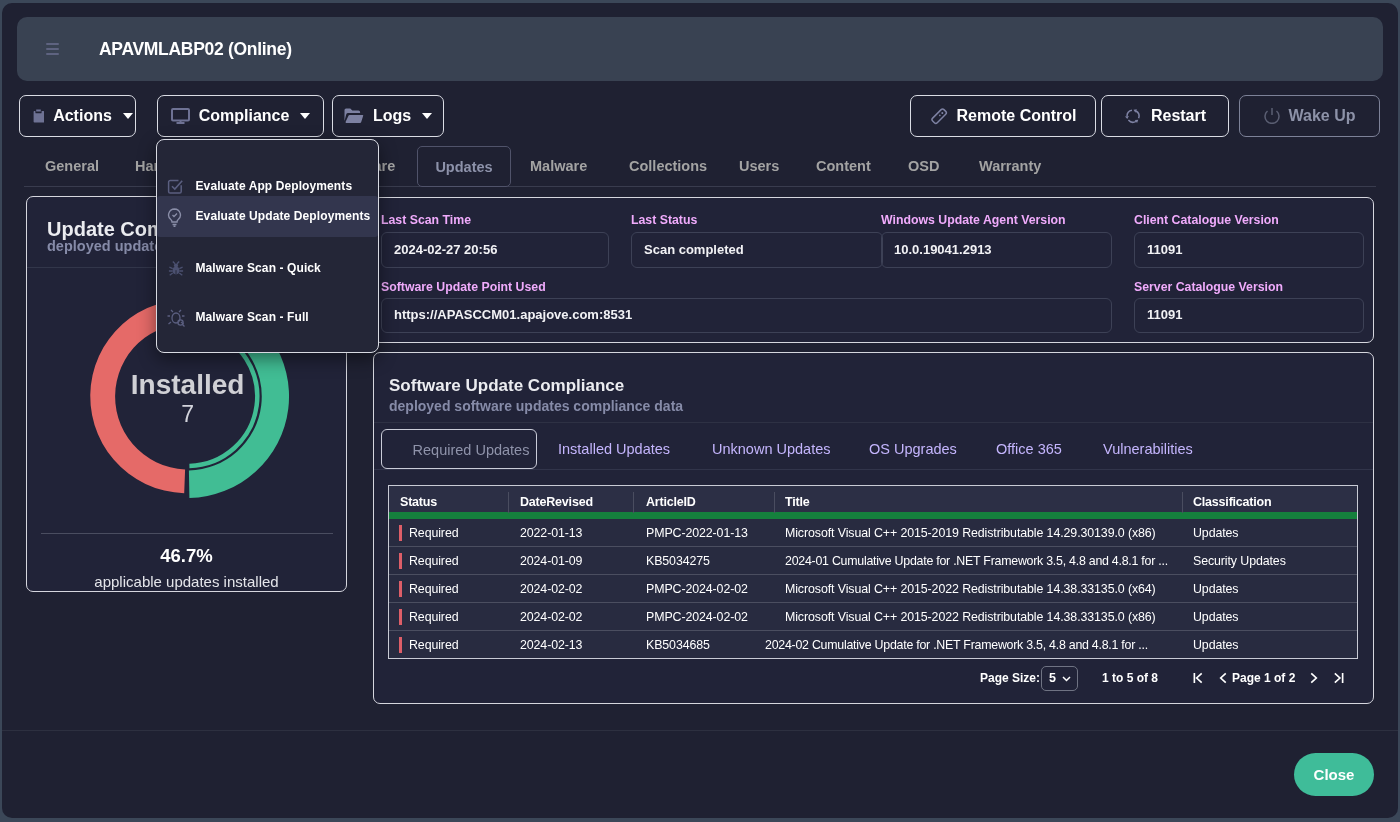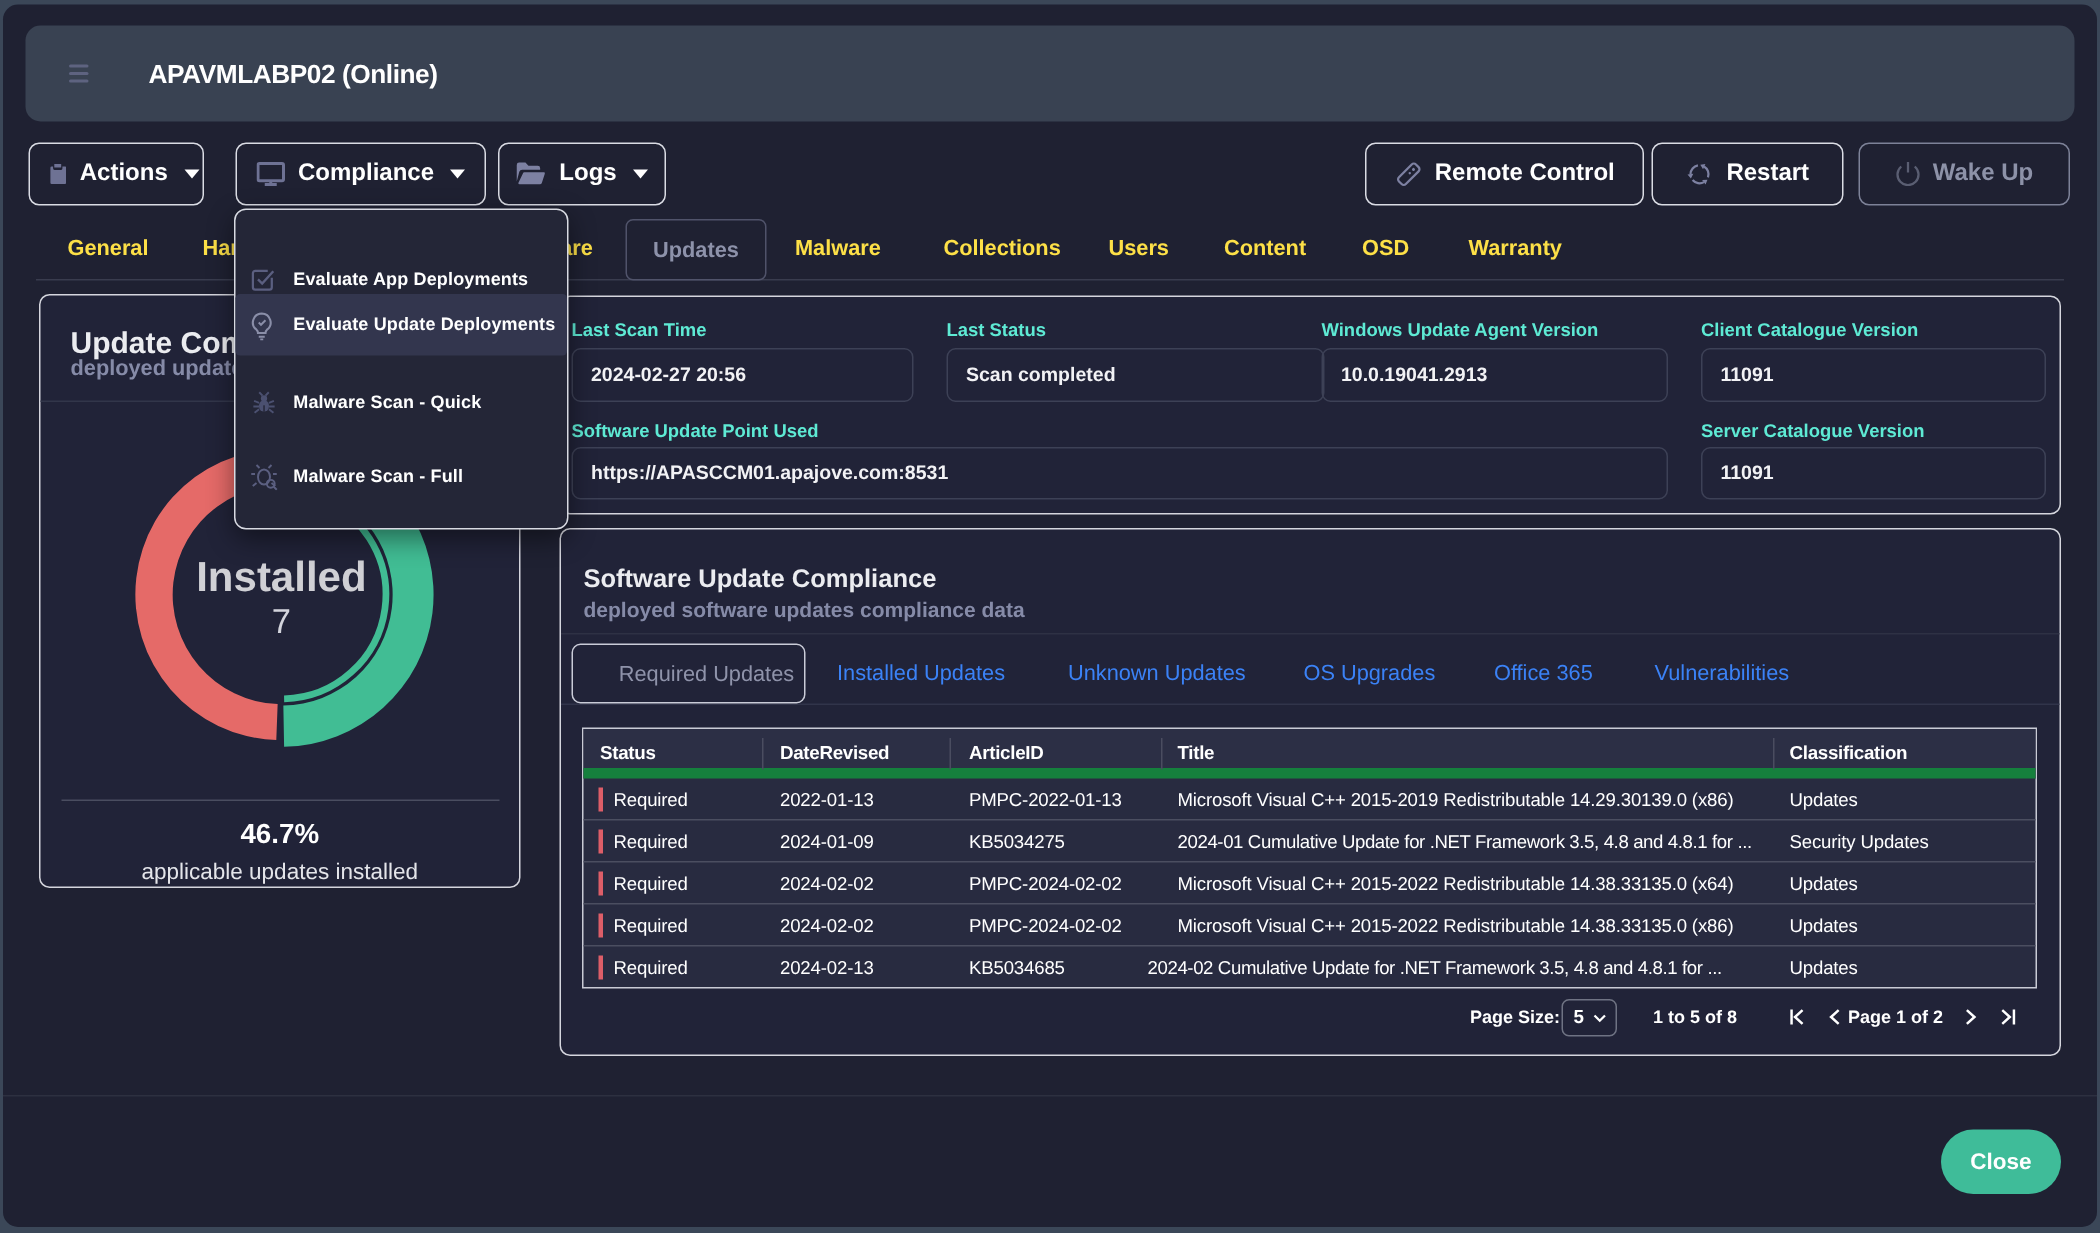--- a/index.html
+++ b/index.html
@@ -14,41 +14,41 @@
 .title { position:absolute; left:82px; top:22px; color:#fff; font-size:17.5px; font-weight:bold; letter-spacing:-0.3px; }
 
 .btn { position:absolute; top:91.5px; height:42px; border:1.5px solid #dadce4; border-radius:7px;
   color:#fff; font-size:16px; font-weight:bold; display:flex; align-items:center; justify-content:center; gap:9px; }
 .btn svg { flex:none; }
 .caret { width:0; height:0; border-left:5px solid transparent; border-right:5px solid transparent; border-top:6px solid #fff; margin-left:2px; }
 .btn.dim { border-color:#7d8298; color:#8d92a8; }
 .btn.dim .ic { opacity:0.75; }
 
 .tabs { position:absolute; top:142.5px; left:0; width:1400px; height:43px; }
-.tab { position:absolute; top:0; height:41.5px; line-height:41.5px; color:#fde047; font-size:14.5px; font-weight:bold; white-space:nowrap; }
+.tab { position:absolute; top:0; height:41.5px; line-height:41.5px; color:#a3a3a3; font-size:14.5px; font-weight:bold; white-space:nowrap; }
 .tab.active { border:1px solid #50536a; border-radius:5px; color:#8d92aa; text-align:center; background:#1f2132; }
 
 .card { position:absolute; background:#212338; border:1px solid #d5d6de; border-radius:7px; }
 .leftcard { left:24px; top:193px; width:321px; height:396px; }
 .cardtitle { color:#ebecf0; font-weight:bold; }
 .subtitle { color:#868ba8; font-weight:bold; }
 .lc-divider { position:absolute; left:0; top:70px; width:100%; height:1px; background:#32364a; }
 .lc-divider2 { position:absolute; left:14px; top:336px; width:292px; height:1px; background:#4a4d60; }
 .lc-pct { position:absolute; left:0; top:348px; width:100%; text-align:center; color:#fff; font-size:18.5px; font-weight:bold; }
 .lc-app { position:absolute; left:0; top:376px; width:100%; text-align:center; color:#e4e5ea; font-size:15px; }
 
 .fieldscard { left:371px; top:194px; width:1001px; height:146px; }
-.flabel { position:absolute; color:#5eead4; font-size:12.3px; font-weight:bold; white-space:nowrap; }
+.flabel { position:absolute; color:#f0abfc; font-size:12.3px; font-weight:bold; white-space:nowrap; }
 .fbox { position:absolute; border:1px solid #3d4156; border-radius:6px; height:36px;
   color:#f2f2f5; font-size:13px; font-weight:bold; line-height:34px; padding-left:12px; white-space:nowrap; }
 
 .tablecard { left:371px; top:349px; width:1001px; height:352px; }
 .tc-title { position:absolute; left:15px; top:23px; font-size:17px; }
 .tc-sub { position:absolute; left:15px; top:45px; font-size:14px; }
-.subtab { position:absolute; top:76px; height:40px; line-height:40px; color:#3b82f6; font-size:14.5px; white-space:nowrap; }
+.subtab { position:absolute; top:76px; height:40px; line-height:40px; color:#c4b5fd; font-size:14.5px; white-space:nowrap; }
 .tabline { position:absolute; top:116px; left:0; width:100%; height:1px; background:#31344a; }
 .subtab.active { border:1px solid #caccd8; border-radius:6px; color:#8f93aa; text-align:center; background:#212338;padding-left:24px; }
 .tbl { position:absolute; left:14px; top:132px; width:970px; height:174px; border:1px solid #c9cbd5; background:#282b40; }
 .thead { position:absolute; left:0; top:0; width:100%; height:33px; background:#2c2f45; border-bottom:7px solid #15803d; }
 .th { position:absolute; top:0; height:33px; line-height:33px; color:#fff; font-size:12.5px; font-weight:bold; letter-spacing:-0.2px; }
 .vsep { position:absolute; top:6px; height:21px; width:1px; background:#4a4d60; }
 .trow { position:absolute; left:0; width:100%; height:28px; border-bottom:1px solid #4b4e60; }
 .td { position:absolute; top:0; height:28px; line-height:28px; color:#fff; font-size:12.4px; letter-spacing:-0.1px; white-space:nowrap; }
 .rbar { position:absolute; left:10px; top:6px; width:3px; height:16px; background:#dd5e68; }
 .pgrow { position:absolute; left:14px; top:307px; width:970px; height:44px; color:#fff; }

